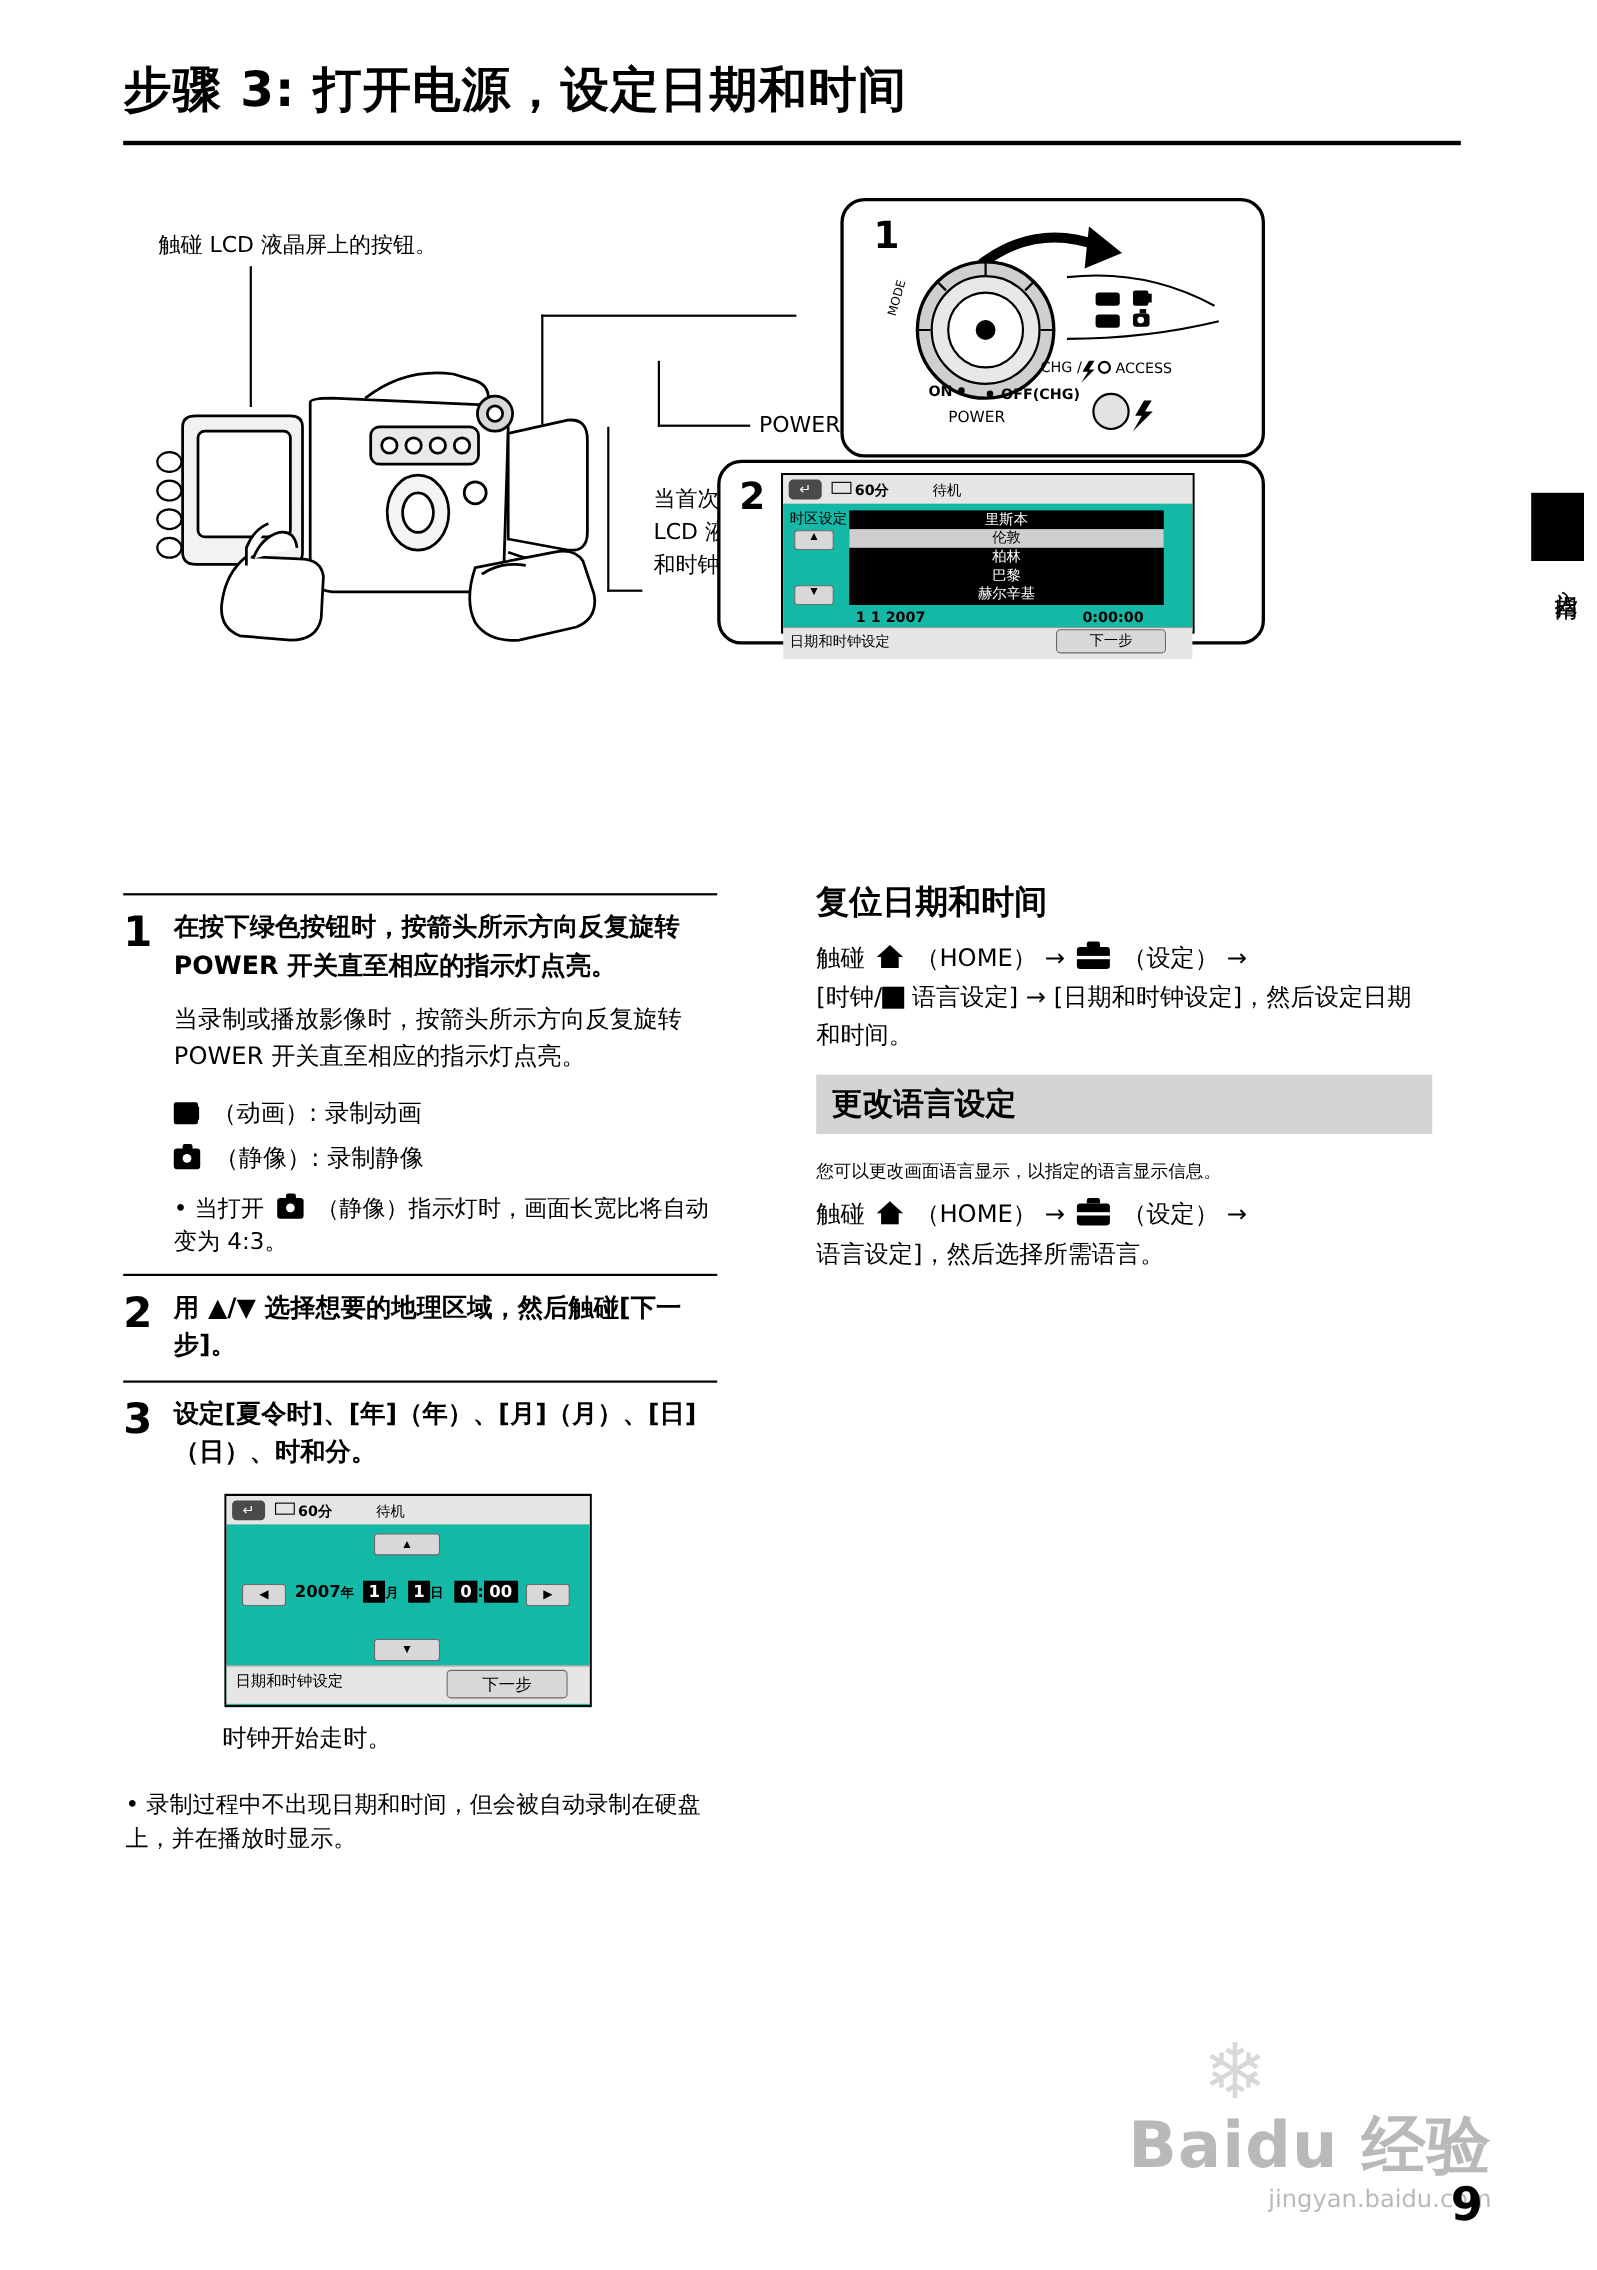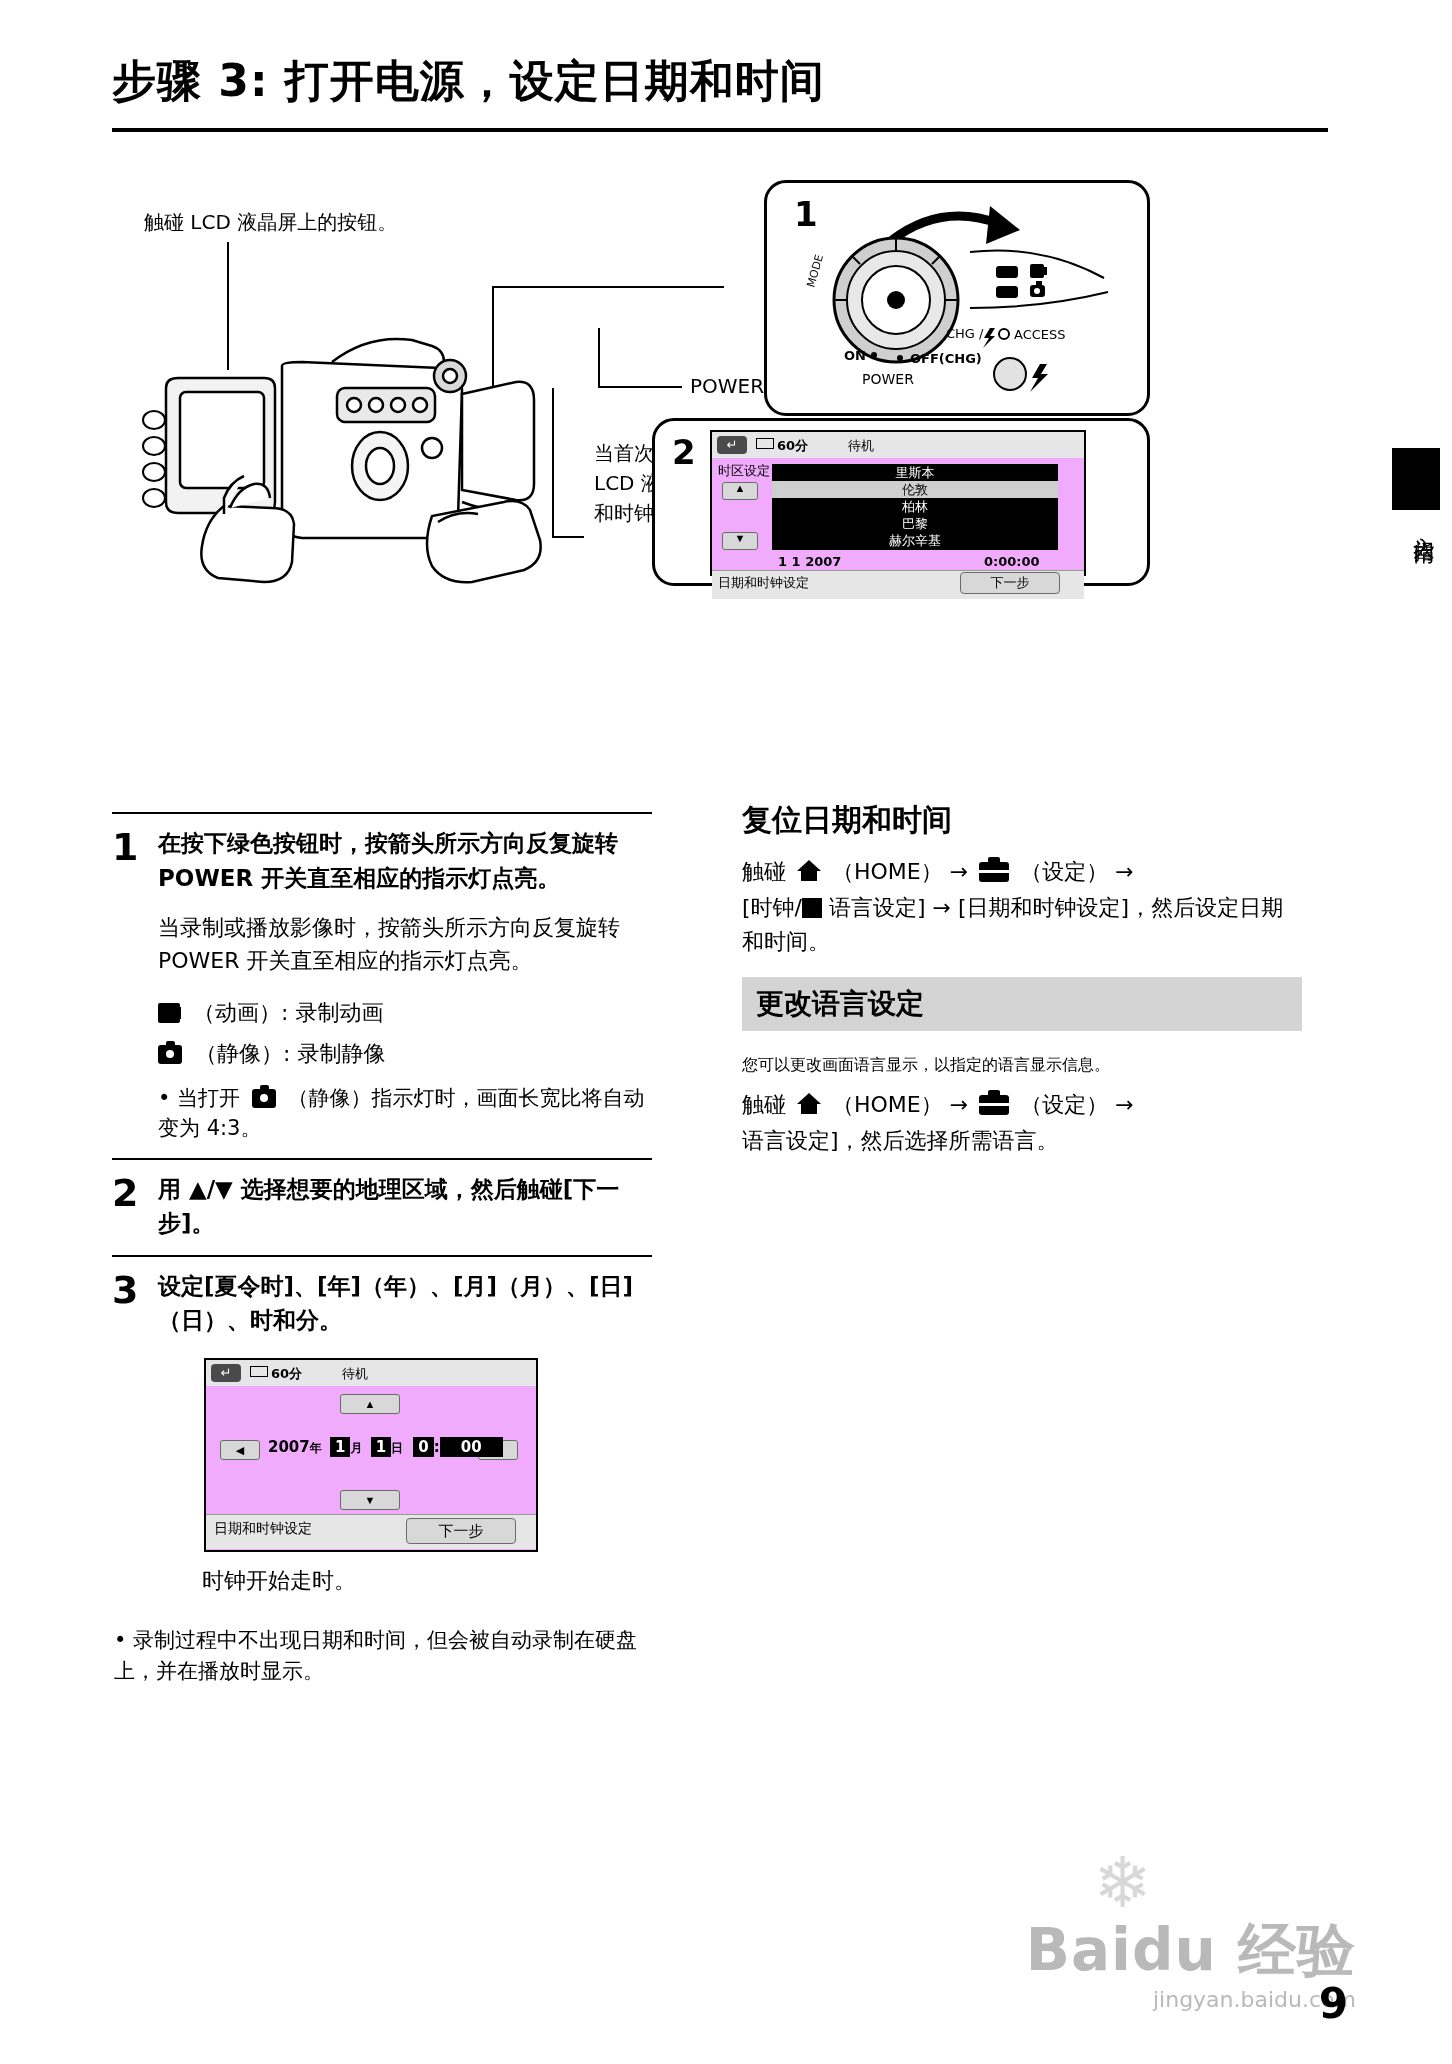--- a/index.html
+++ b/index.html
@@ -124,21 +124,21 @@
   .lcd-standby {
     position: absolute;
     left: 136px; top: 5px;
     font-size: 13px;
     font-family: "DejaVu Sans", sans-serif;
   }
   .lcd-body {
     position: absolute;
     left: 0; top: 26px;
     right: 0; bottom: 0;
-    background: #f0abfc;
+    background: #14b8a6;
   }
   .lcd-label {
     position: absolute;
     font-size: 13px;
     font-family: "DejaVu Sans", sans-serif;
   }
   .lcd-list {
     position: absolute;
     background: #000;
     color: #fff;
@@ -595,21 +595,21 @@
           <div class="lcd-body">
             <div class="lcd-arrowbtn" style="left:134px; top:8px; width:58px; height:18px; line-height:18px;">▲</div>
             <div class="lcd-arrowbtn" style="left:134px; top:104px; width:58px; height:18px; line-height:18px;">▼</div>
             <div class="lcd-arrowbtn" style="left:14px; top:54px; width:38px; height:18px; line-height:18px;">◀</div>
             <div class="lcd-arrowbtn" style="left:272px; top:54px; width:38px; height:18px; line-height:18px;">▶</div>
 
             <div style="position:absolute; left:62px; top:52px; font-size:15px; font-weight:bold; font-family:'DejaVu Sans', sans-serif;">
               <span>2007</span><span style="font-size:12px;">年</span>
               <span style="background:#000;color:#fff;padding:1px 5px;margin-left:3px;">1</span><span style="font-size:12px;">月</span>
               <span style="background:#000;color:#fff;padding:1px 5px;margin-left:3px;">1</span><span style="font-size:12px;">日</span>
-              <span style="background:#000;color:#fff;padding:1px 5px;margin-left:5px;">0</span><span>:</span><span style="background:#000;color:#fff;padding:1px 21px;">00</span>
+              <span style="background:#000;color:#fff;padding:1px 5px;margin-left:5px;">0</span><span>:</span><span style="background:#000;color:#fff;padding:1px 5px;">00</span>
             </div>
 
             <div class="lcd-bottombar" style="top:128px; height:34px;"></div>
             <div class="lcd-label" style="left:8px; top:134px; font-size:14px;">日期和时钟设定</div>
             <div class="lcd-nextbtn" style="left:200px; top:132px; width:108px; height:24px; line-height:24px; font-size:15px;">下一步</div>
           </div>
         </div>
       </div>
 
       <div class="bodytext" style="margin-top:6px; margin-left:90px;">时钟开始走时。</div>

